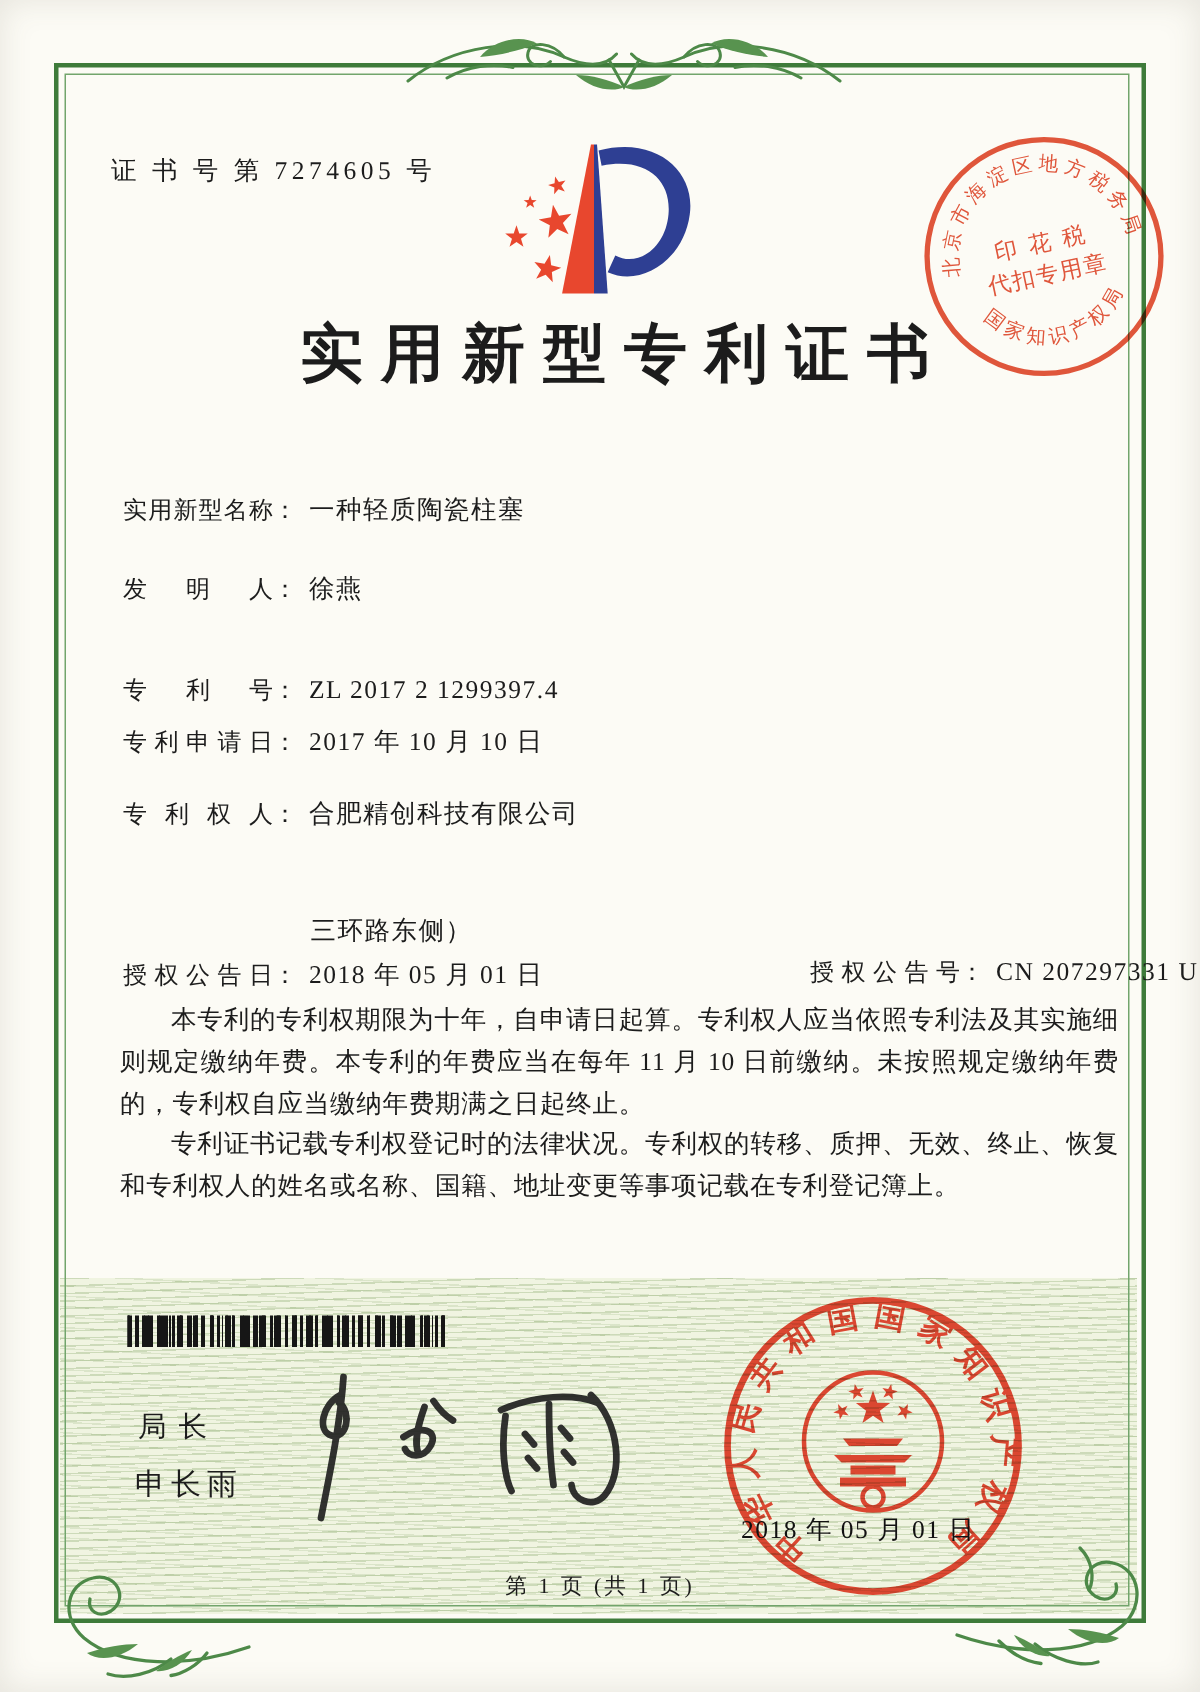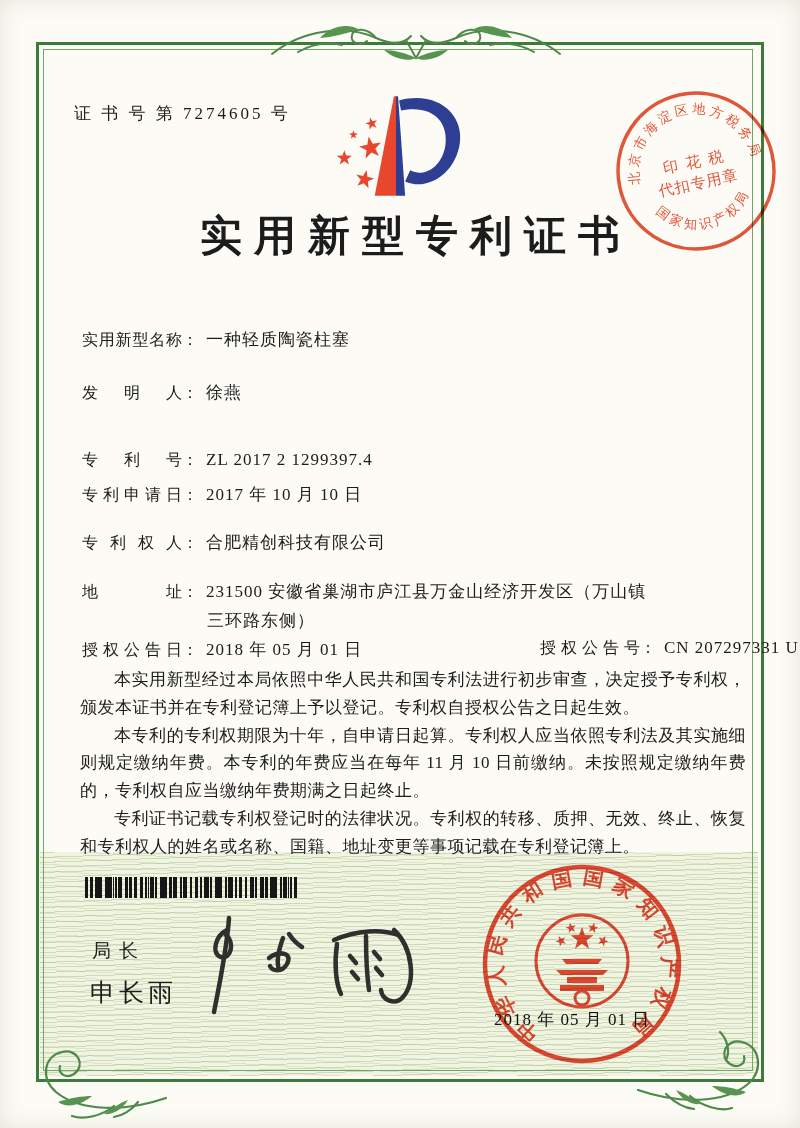--- a/index.html
+++ b/index.html
@@ -37,21 +37,21 @@
   .paras{position:absolute;left:80px;top:666px;width:666px;z-index:6;}
   .paras p{margin:0;font-size:17px;line-height:27.8px;text-indent:2em;
     text-align:justify;letter-spacing:.5px;}
   .barcode{position:absolute;left:85px;top:877px;width:213px;height:21px;z-index:6;
     background:
       repeating-linear-gradient(90deg,#161616 0 2px, rgba(0,0,0,0) 2px 5px),
       repeating-linear-gradient(90deg,#161616 0 1px, rgba(0,0,0,0) 1px 7px),
       repeating-linear-gradient(90deg,#161616 0 3px, rgba(0,0,0,0) 3px 11px);}
   .sig-title{position:absolute;left:92px;top:938px;font-size:19px;letter-spacing:8px;z-index:6;
     font-family:"Liberation Sans","DejaVu Sans",sans-serif;text-align:center;}
-  .sig-name{position:absolute;left:90px;top:976px;font-size:25px;letter-spacing:4px;z-index:6;
+  .sig-name{position:absolute;left:90px;top:976px;font-size:20px;letter-spacing:4px;z-index:6;
     font-family:"Liberation Sans","DejaVu Sans",sans-serif;}
   .sig-hand{position:absolute;left:165px;top:900px;width:270px;height:125px;z-index:6;}
   .seal{position:absolute;left:479px;top:861px;width:208px;height:208px;z-index:7;
     opacity:.95;mix-blend-mode:multiply;}
   .seal-date{position:absolute;left:494px;top:1008px;font-size:17px;letter-spacing:1px;
     color:#111;z-index:9;white-space:nowrap;}
   .footer{position:absolute;left:0;right:0;top:1048px;text-align:center;font-size:14.5px;
     letter-spacing:2px;z-index:6;}
   .orn-top{position:absolute;left:268px;top:14px;width:296px;height:52px;z-index:5;}
   .orn-bl{position:absolute;left:18px;top:1038px;width:150px;height:88px;z-index:5;}
@@ -155,33 +155,29 @@
   </div>
   <div class="row" style="top:450px">
     <span class="lbl">专利号</span><span class="colon">：</span><span class="val">ZL 2017 2 1299397.4</span>
   </div>
   <div class="row" style="top:483px">
     <span class="lbl">专利申请日</span><span class="colon">：</span><span class="val">2017 年 10 月 10 日</span>
   </div>
   <div class="row" style="top:531px">
     <span class="lbl">专利权人</span><span class="colon">：</span><span class="val">合肥精创科技有限公司</span>
   </div>
-  <div class="row" style="top:580px">
-    <span class="lbl">地址</span><span class="colon">：</span><span class="val">231500 安徽省巢湖市庐江县万金山经济开发区（万山镇</span>
-  </div>
   <div class="addr2">三环路东侧）</div>
   <div class="row" style="top:638px">
     <span class="lbl">授权公告日</span><span class="colon">：</span><span class="val">2018 年 05 月 01 日</span>
     <span class="grant-right">
       <span class="lbl">授权公告号</span><span class="colon">：</span><span class="val">CN 207297331 U</span>
     </span>
   </div>
 
   <div class="paras">
-    <p>本实用新型经过本局依照中华人民共和国专利法进行初步审查，决定授予专利权，颁发本证书并在专利登记簿上予以登记。专利权自授权公告之日起生效。</p>
     <p>本专利的专利权期限为十年，自申请日起算。专利权人应当依照专利法及其实施细则规定缴纳年费。本专利的年费应当在每年 11 月 10 日前缴纳。未按照规定缴纳年费的，专利权自应当缴纳年费期满之日起终止。</p>
     <p>专利证书记载专利权登记时的法律状况。专利权的转移、质押、无效、终止、恢复和专利权人的姓名或名称、国籍、地址变更等事项记载在专利登记簿上。</p>
   </div>
 
   <div class="barcode"></div>
 
   <div class="sig-title">局长</div>
   <div class="sig-name">申长雨</div>
   <svg class="sig-hand" viewBox="0 0 270 125">
     <g stroke="#1c1c1c" stroke-width="4.5" fill="none" stroke-linecap="round" opacity="0.9">
@@ -215,14 +211,15 @@
       <use href="#star5" transform="translate(21,-20) scale(0.55) rotate(25)"></use>
       <path d="M-20,-2 L20,-2 L16,3 L-16,3 Z"></path>
       <path d="M-26,9 L26,9 L21,14 L-21,14 Z"></path>
       <rect x="-15" y="16" width="30" height="6"></rect>
       <rect x="-22" y="24" width="44" height="6"></rect>
       <circle cy="37" r="7" fill="none" stroke="#e8402c" stroke-width="3"></circle>
     </g>
   </svg>
   <div class="seal-date">2018 年 05 月 01 日</div>
 
+  <div class="footer">第 1 页 (共 1 页)</div>
 
 </div>
 
 </body></html>

